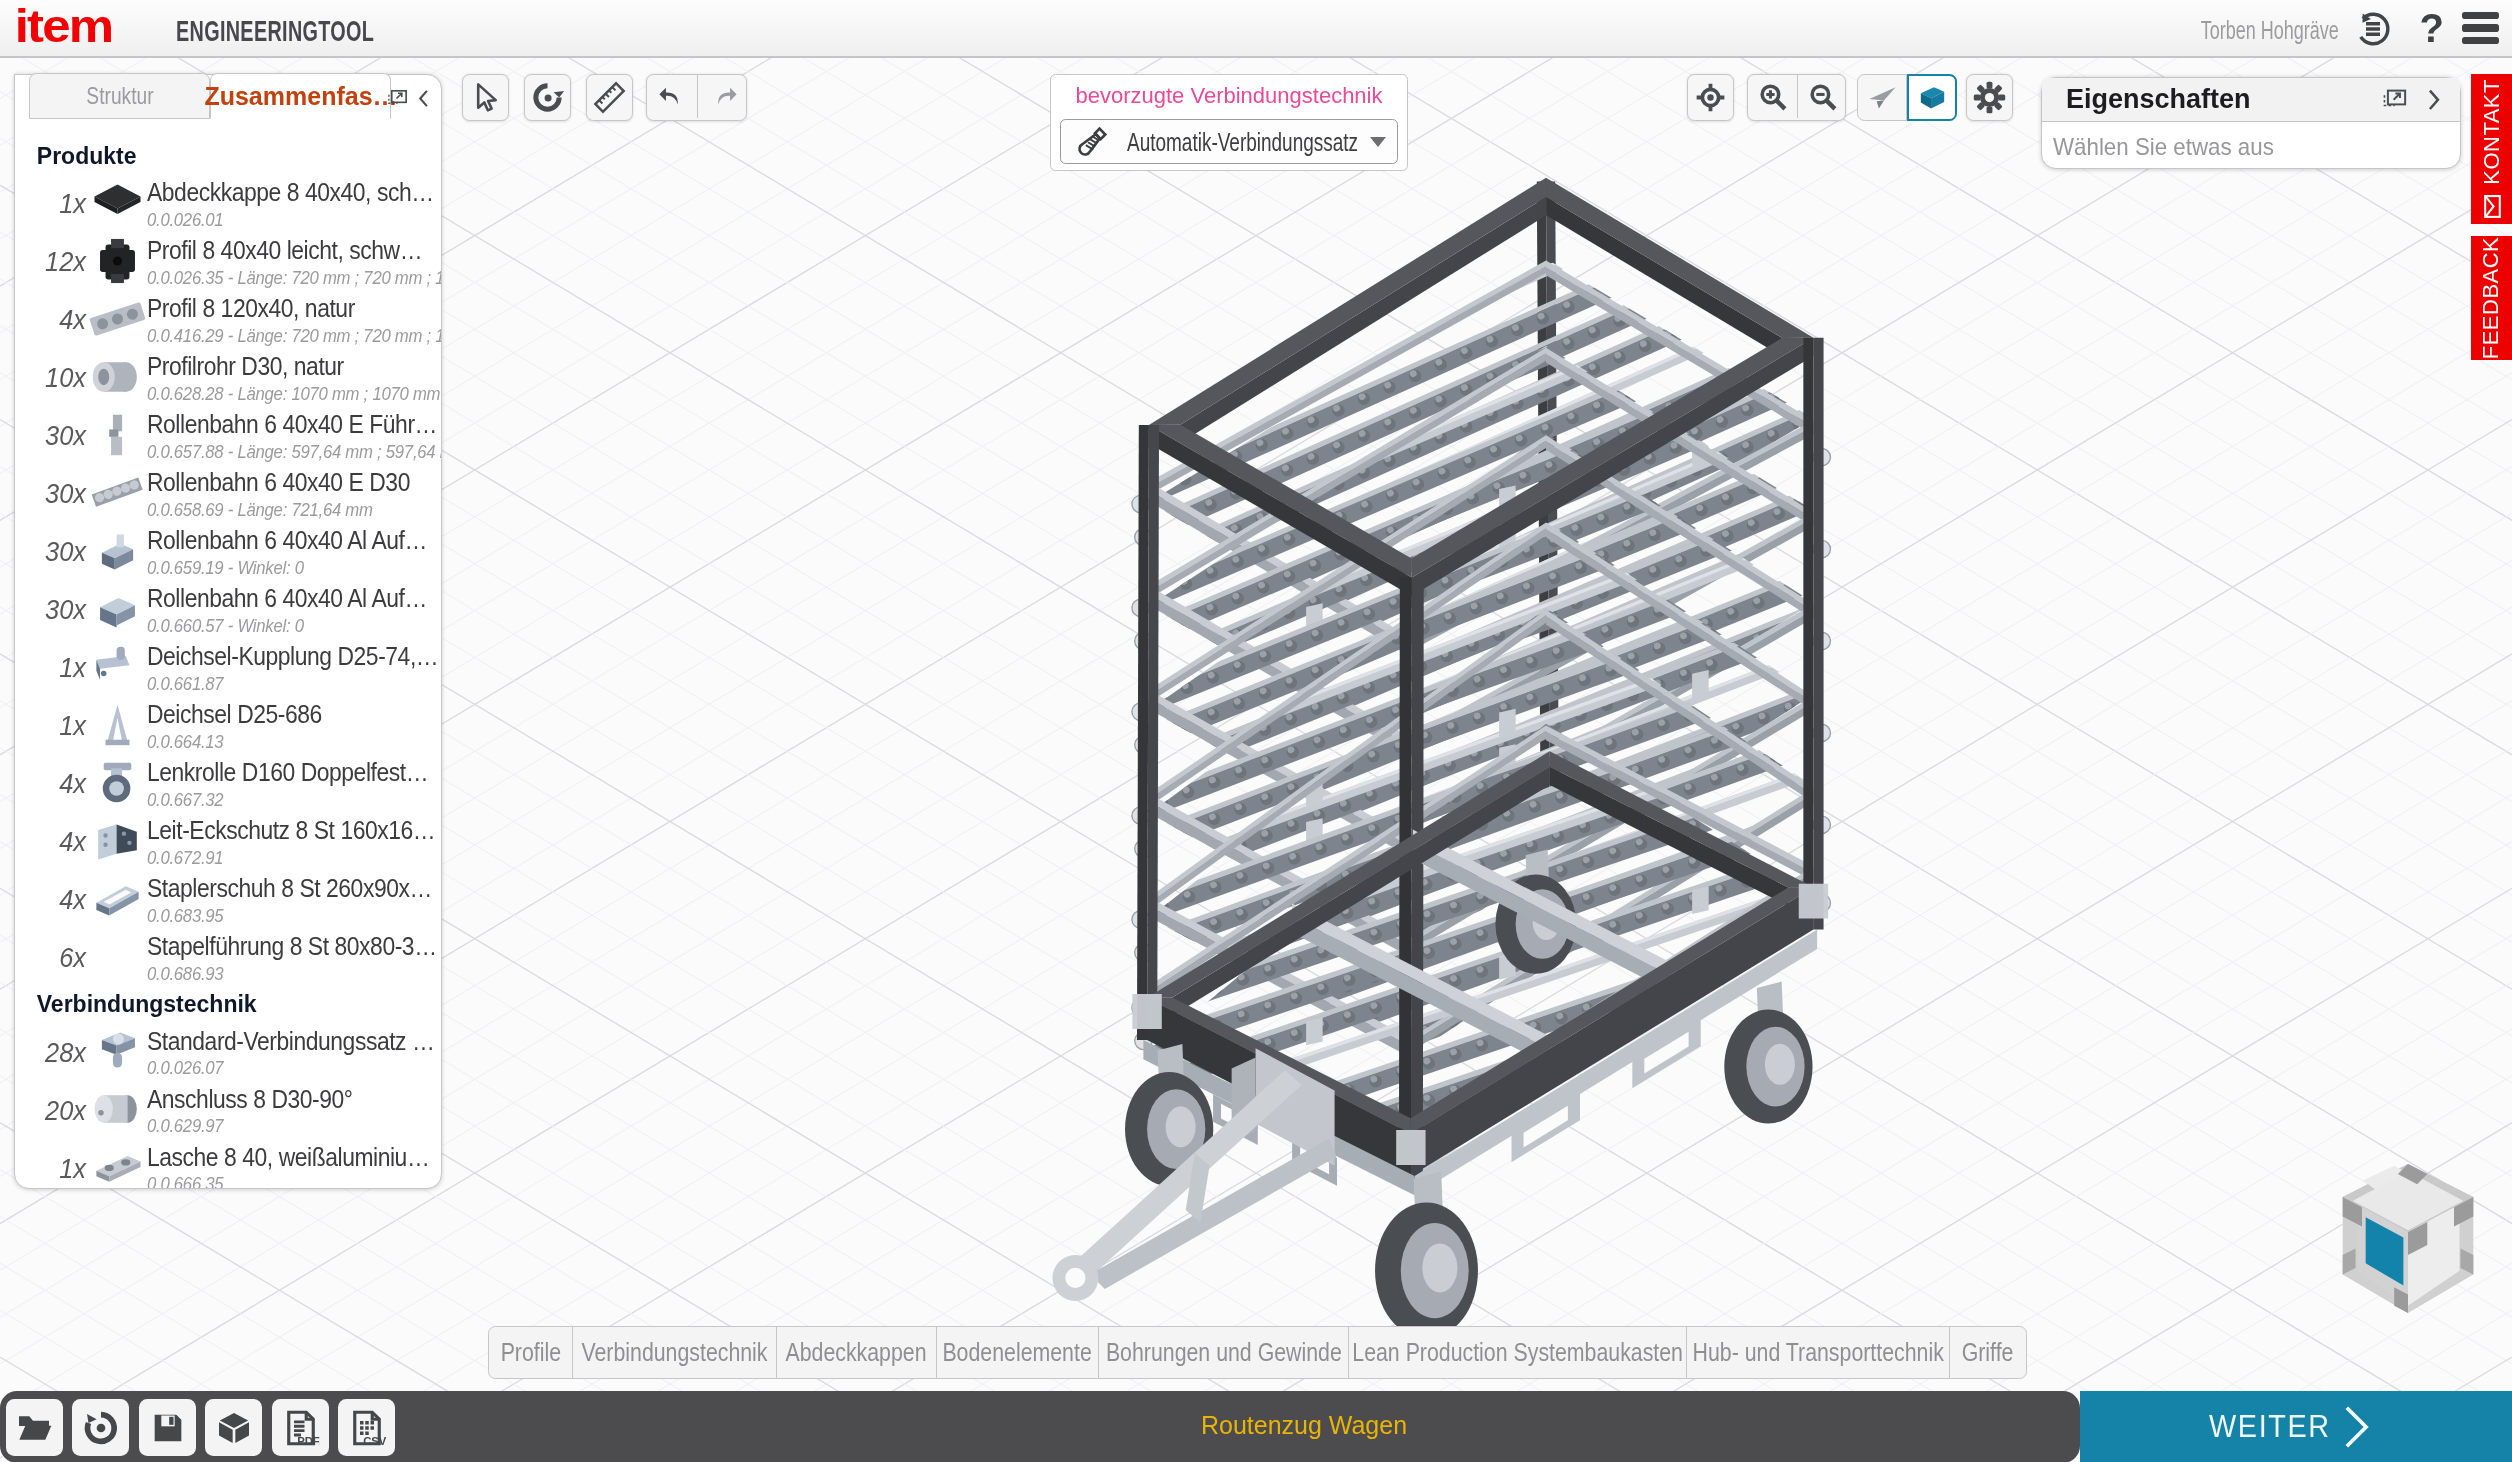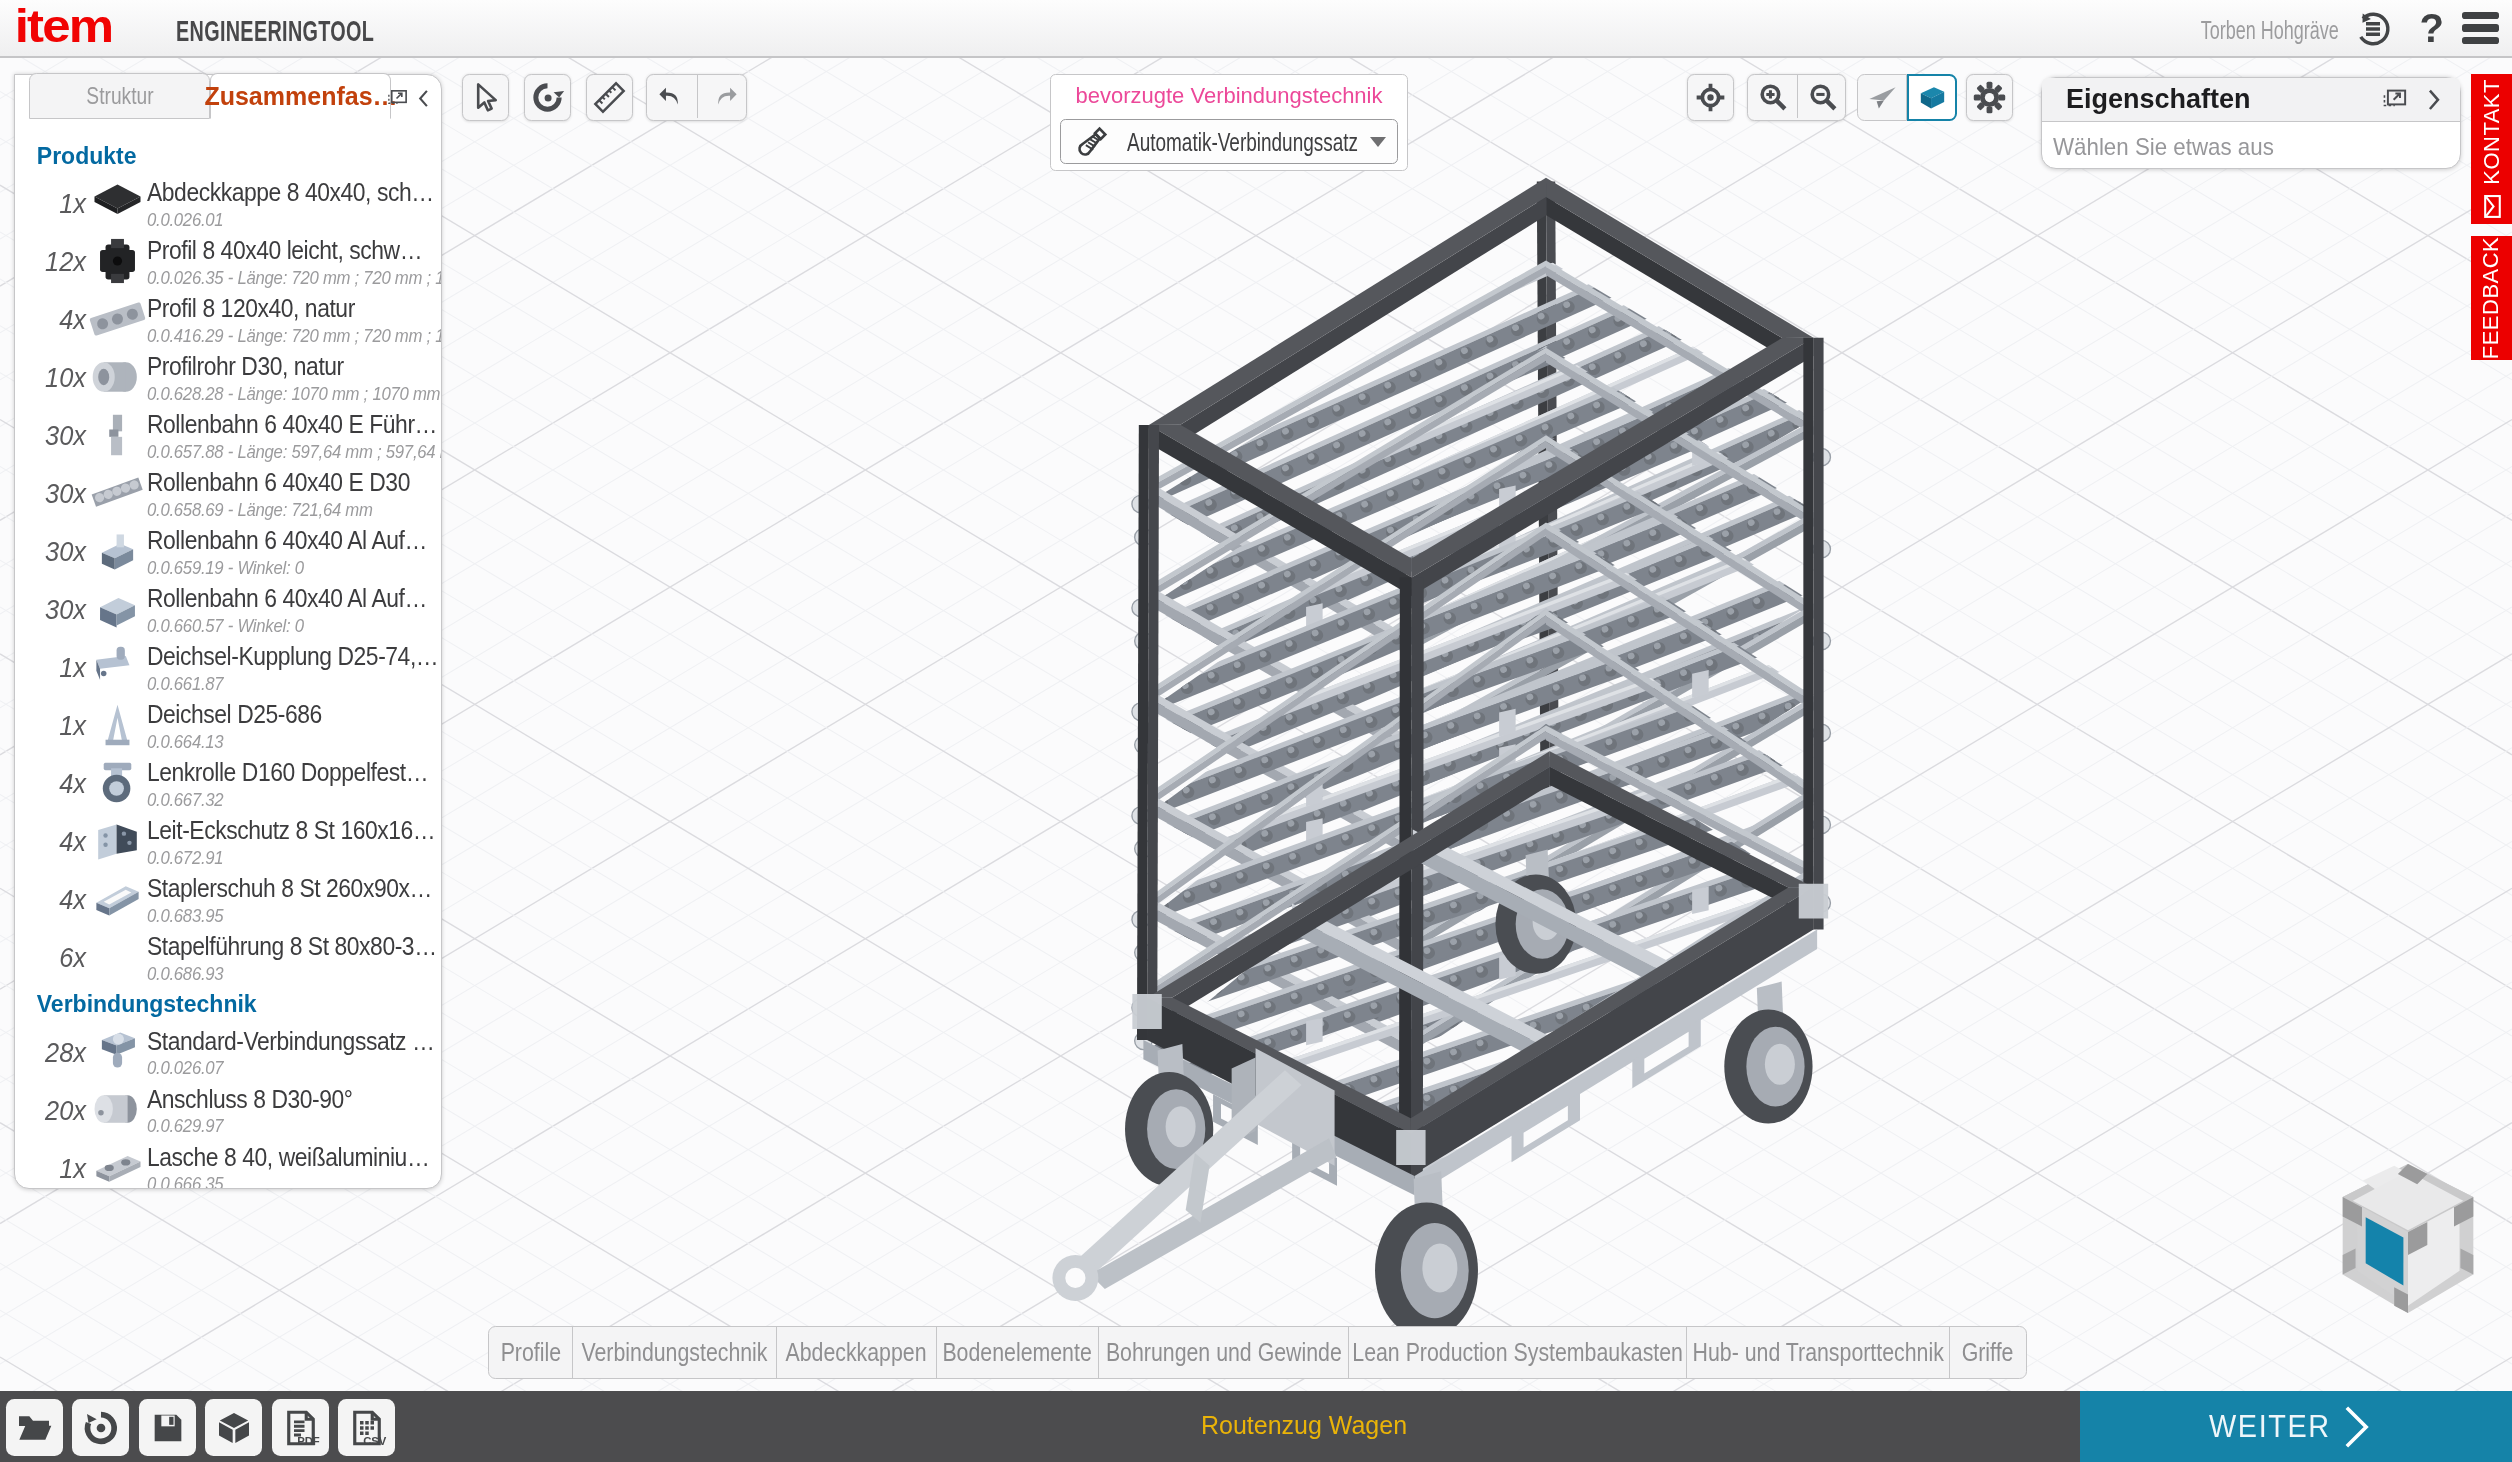--- a/index.html
+++ b/index.html
@@ -18,21 +18,21 @@
 .panel { position:absolute; background:#fff; border:1.8px solid #c6c6c8; border-radius:15px; box-shadow:0 0.9px 4.6px rgba(0,0,0,0.18); }
 .btn { position:absolute; background:#f6f6f7; border:1.8px solid #c6c6c8; border-radius:7.4px; display:flex; align-items:center; justify-content:center; box-shadow:0 0.9px 2.8px rgba(0,0,0,0.12); }
 
 #lpanel { left:13.8px; top:74px; width:428px; height:1115px; z-index:10; border-top-left-radius:0; }
 .tabs { position:absolute; left:14.7px; top:-1.8px; height:46px; display:flex; }
 .tab { width:181px; height:46px; border:1.8px solid #c6c6c8; border-radius:7.4px 7.4px 0 0; background:#f4f4f5; color:#9b9b9d; font-size:25px; display:flex; align-items:center; justify-content:center; }
 .tab span { transform:scaleX(0.82); white-space:nowrap; font-size:23.4px; }
 .tab.active { background:#fff; border-bottom-color:#fff; color:#c2410c; font-weight:bold; }
 #lp-icons { position:absolute; right:4.6px; top:12px; display:flex; gap:4.6px; }
 #lp-body { position:absolute; left:0; top:46px; right:0; bottom:0; overflow:hidden; }
-.sechdr { font-size:23px; font-weight:bold; color:#0369a1; margin:16.5px 0 0 22px; }
+.sechdr { font-size:23px; font-weight:bold; color:#0f172a; margin:16.5px 0 0 22px; }
 .prow { position:relative; height:58px; }
 .pqty { position:absolute; left:0px; width:71px; text-align:right; top:11px; font-size:27.6px; font-style:italic; color:#5a5a5c; transform:scaleX(0.92); transform-origin:right; }
 .pico { position:absolute; left:74px; top:1.8px; }
 .ptxt { position:absolute; left:132px; top:0; width:296px; overflow:hidden; }
 .ptitle { font-size:26px; color:#3c3c3e; white-space:nowrap; letter-spacing:-0.5px; transform:scaleX(0.88); transform-origin:left; }
 .psub { font-size:19px; font-style:italic; color:#9b9b9d; white-space:nowrap; margin-top:0.9px; letter-spacing:-0.3px; transform:scaleX(0.88); transform-origin:left; }
 
 
 #vt { left:1050px; top:74px; width:358px; height:97px; z-index:9; border-radius:5.5px; box-shadow:none; }
 #vt .lbl { text-align:center; font-size:22px; color:#ec4899; margin-top:8.3px; }
@@ -50,21 +50,21 @@
 .redtab { position:absolute; right:0; width:41px; background:#ec0000; color:#fff; z-index:12; display:flex; align-items:center; justify-content:center; }
 .redtab .rt { transform:rotate(-90deg); white-space:nowrap; font-size:22px; letter-spacing:0.5px; display:flex; align-items:center; gap:9.2px; }
 #kontakt { top:74px; height:150px; }
 #feedback { top:236px; height:124px; }
 
 #cats { position:absolute; left:488px; top:1326px; width:1539px; height:53px; background:#f4f4f5; border:1.8px solid #c6c6c8; border-radius:7.4px; display:flex; z-index:8; }
 .cat { border-right:1.8px solid #c6c6c8; display:flex; align-items:center; justify-content:center; white-space:nowrap; flex:none; }
 .cat span { font-size:26px; color:#8f8f91; transform:scaleX(0.82); }
 .cat:last-child { border-right:none; }
 
-#bbar { position:absolute; left:0; top:1391px; width:2080px; height:72px; background:#4c4c4e; z-index:15; }
+#bbar { position:absolute; left:0; top:1391px; width:2080px; height:72px; background:#4c4c4e; z-index:15;border-radius:17px; }
 #bbar .bb { position:absolute; top:8.3px; width:57px; height:57px; background:#f4f4f4; border-radius:8.3px; display:flex; align-items:center; justify-content:center; }
 #btitle { position:absolute; left:1056px; top:20px; width:496px; text-align:center; font-size:25px; color:#eab308; }
 #weiter { position:absolute; left:2080px; top:1391px; width:432px; height:72px; background:#1583a8; z-index:15; color:#eef6fa; }
 #weiter .t { position:absolute; left:129px; top:16.5px; font-size:32px; letter-spacing:1.8px; transform:scaleX(0.9); transform-origin:left; }
 #navcube { position:absolute; left:2339px; top:1162px; z-index:5; }
 </style></head>
 <body>
 <div id="stage">
 <svg id="scene" width="2512" height="1405" viewBox="0 63 2733 1528">
 <rect x="0" y="63" width="2733" height="1528" fill="#fbfbfc"></rect>

